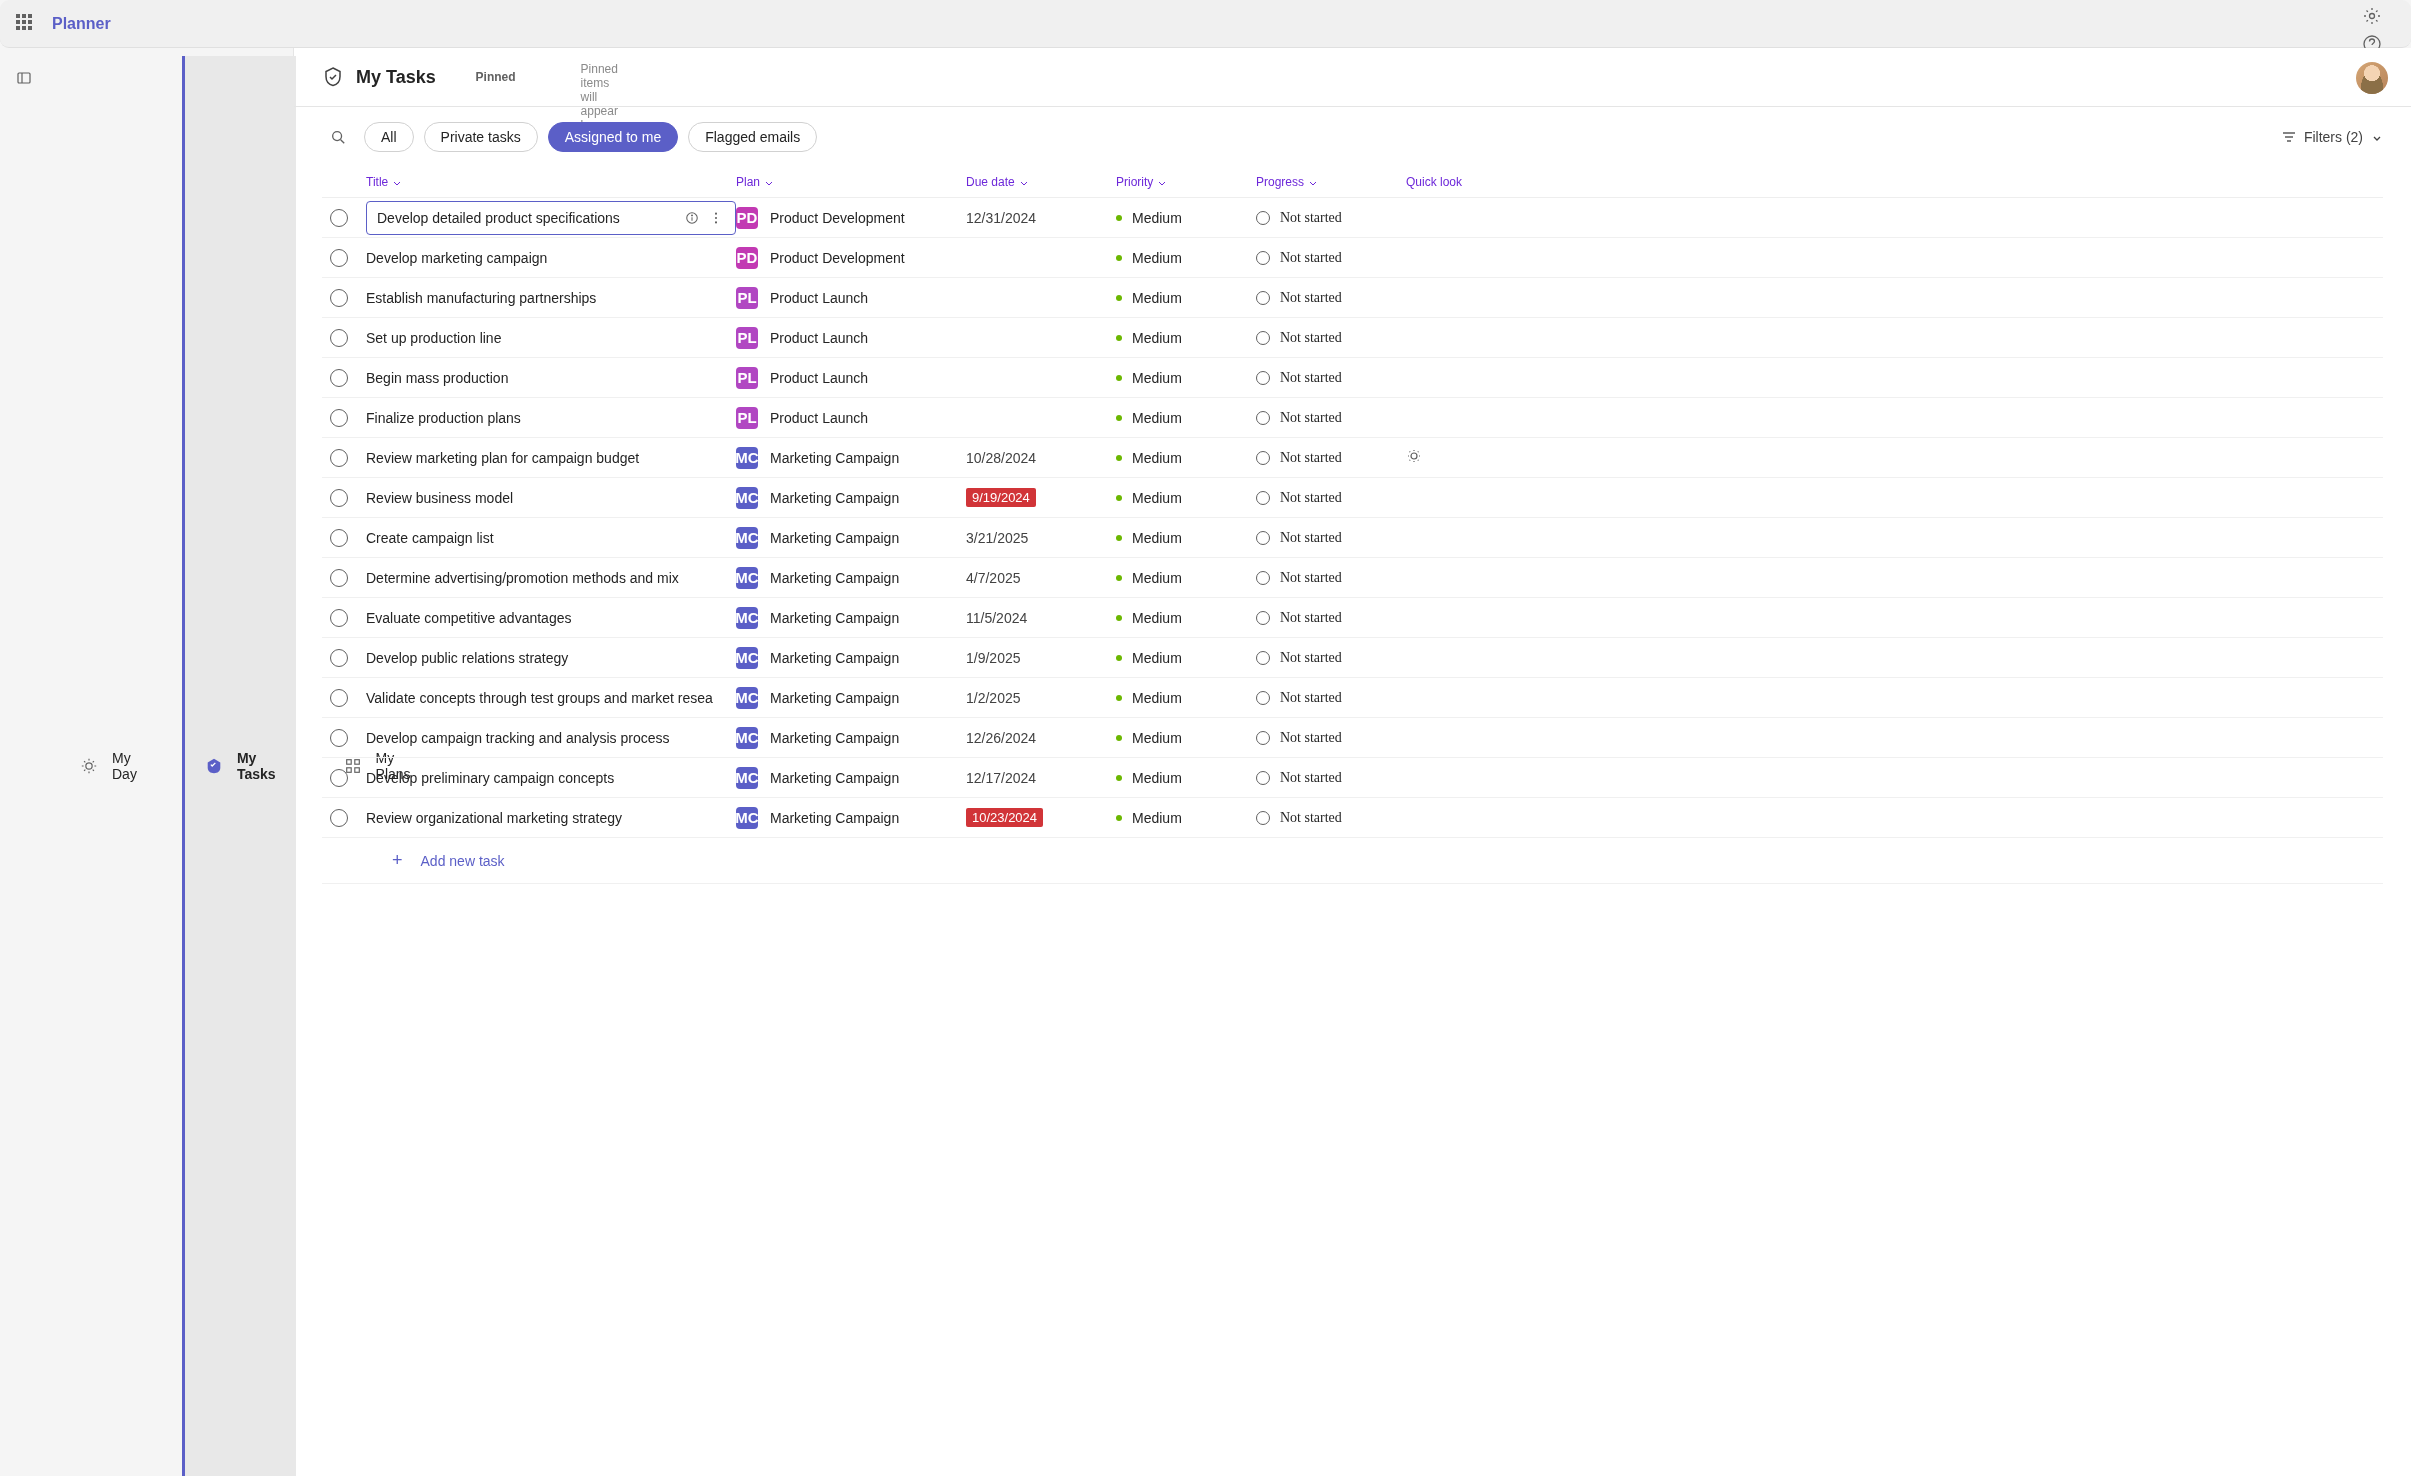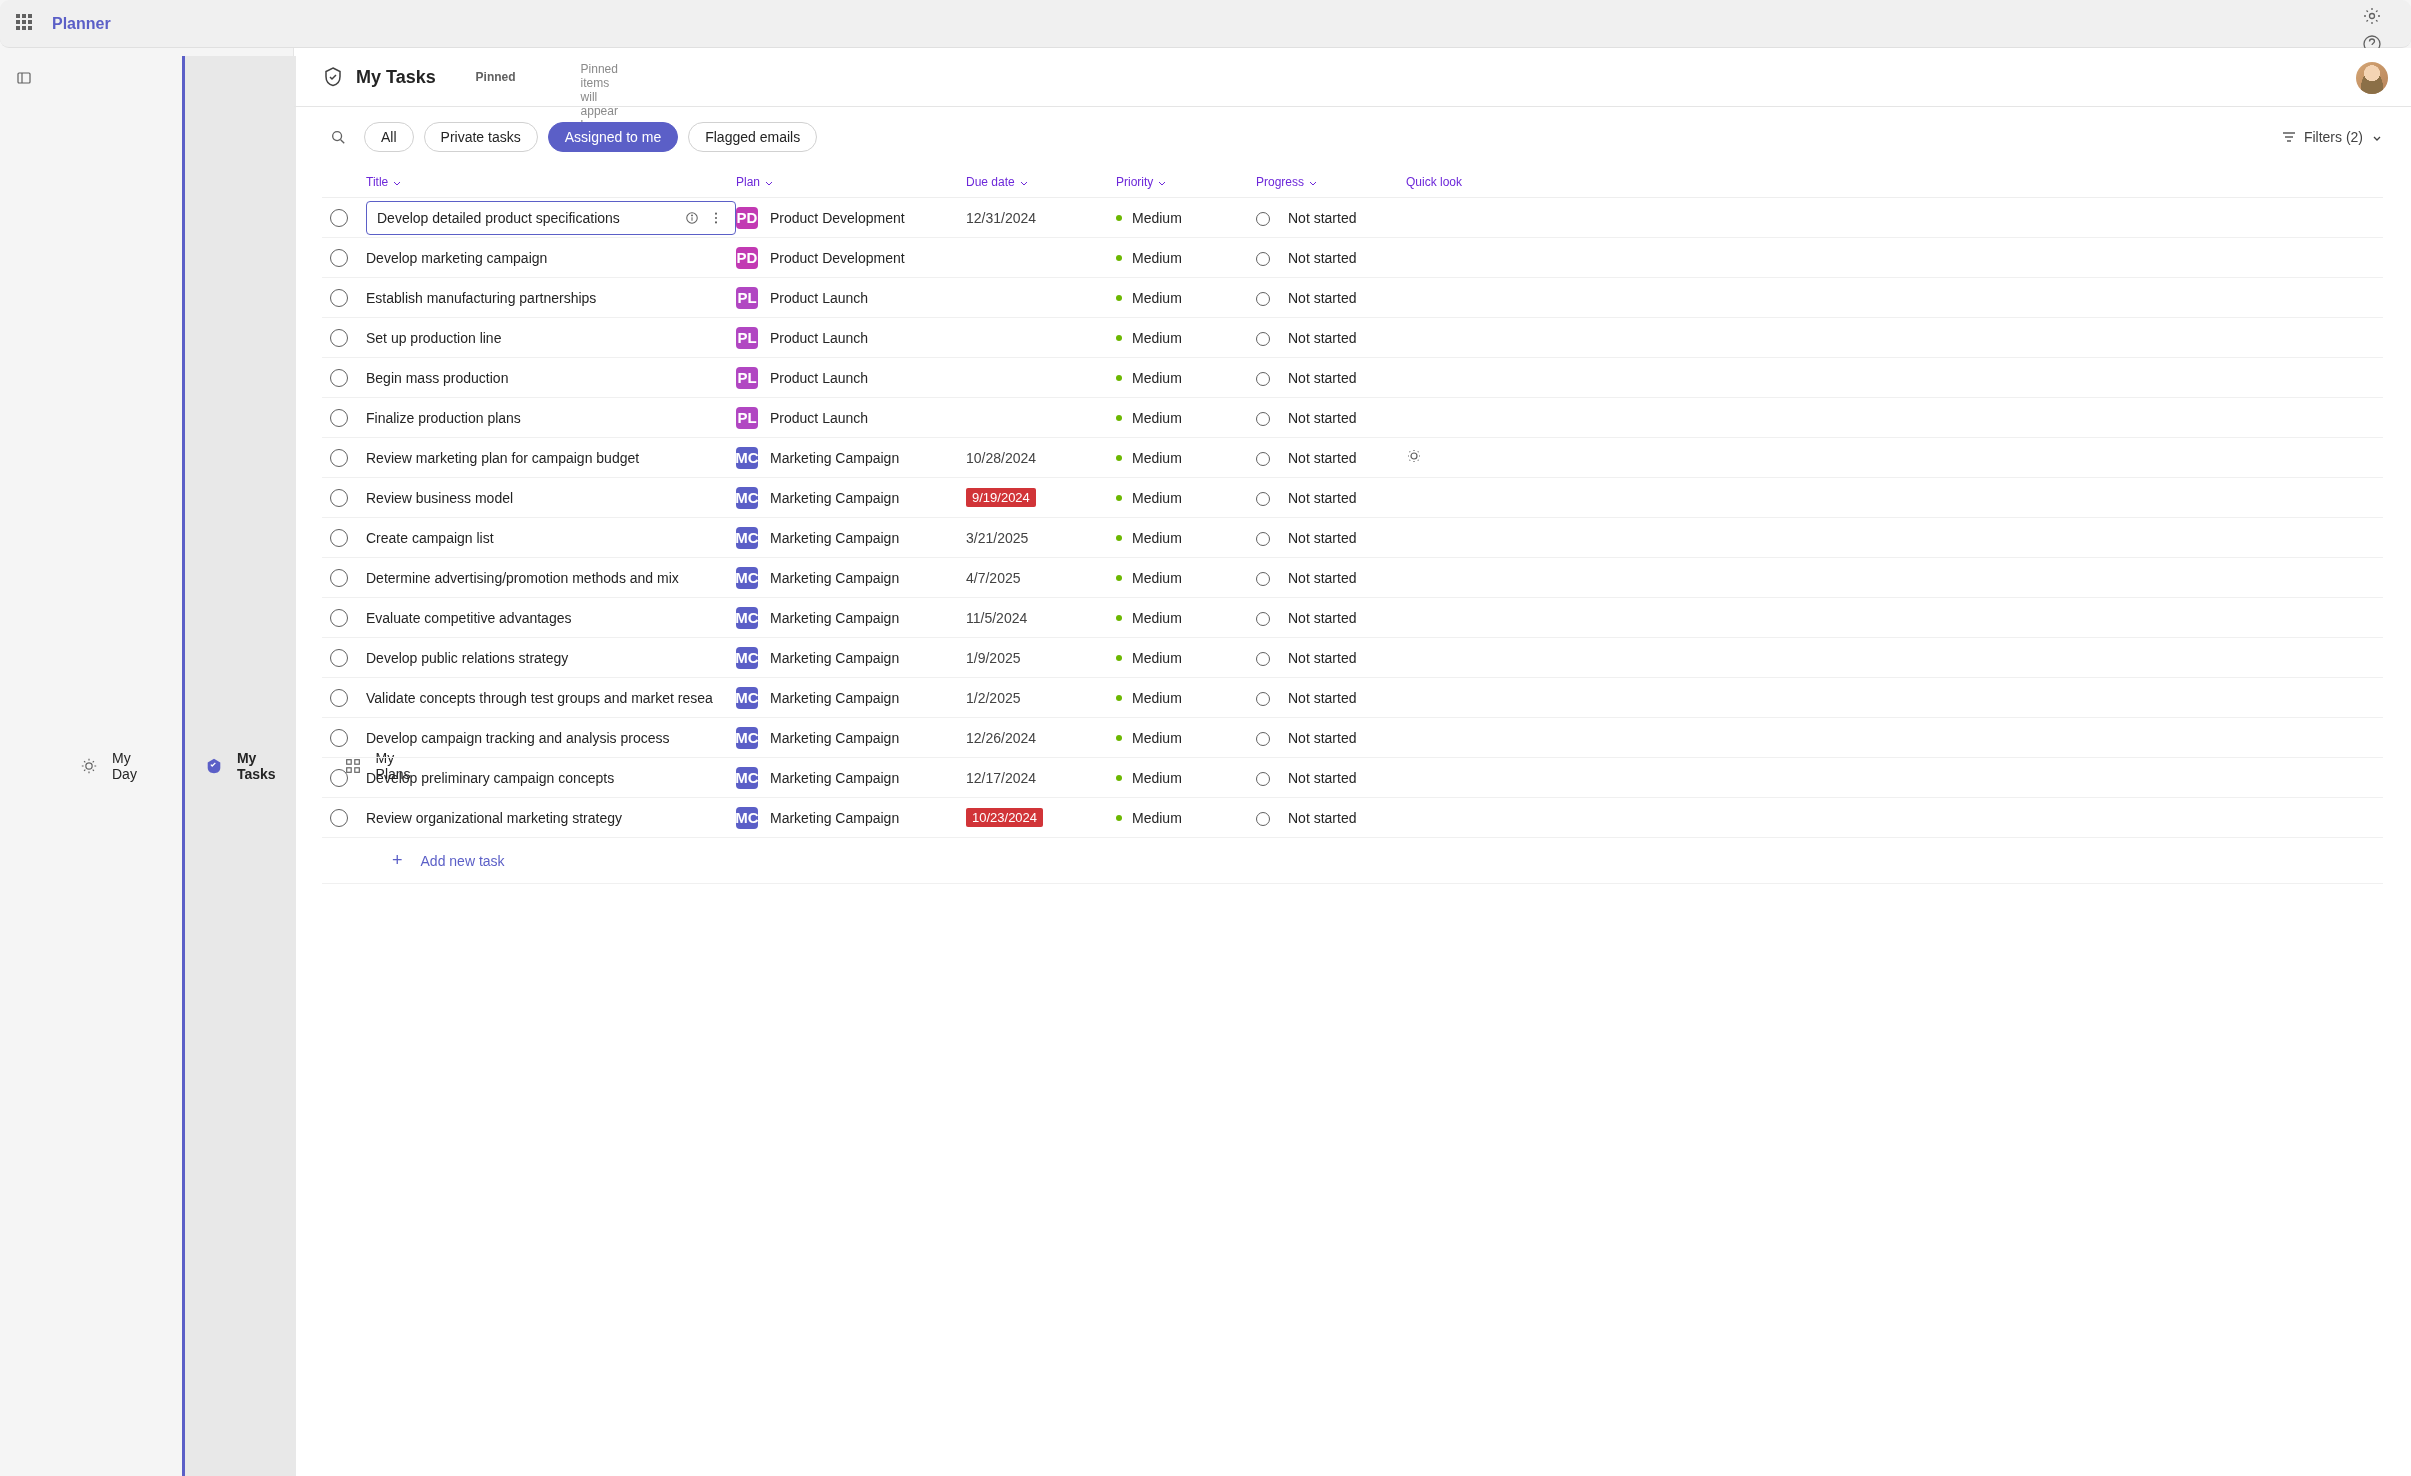--- a/index.html
+++ b/index.html
@@ -71,21 +71,21 @@
 .title-actions span{cursor:pointer; width:18px; display:flex; align-items:center; justify-content:center;}
 .plan-cell { display: flex; align-items: center; gap: 12px;}
 .plan-badge { width: 22px; height: 22px; border-radius: 4px; color: #fff; font-size: 15px; font-weight: 700; display: flex; align-items: center; justify-content: center;}
 .plan-pd { background: #c239b3; }
 .plan-pl { background: #b146c2; }
 .plan-mc { background: #5b5fc7; }
 .due { color: #424242; }
 .due.overdue { background: #d13438; color: #fff; padding: 2px 6px; border-radius: 2px; font-size: 13px; display:inline-block;}
 .priority { display: flex; align-items: center; gap: 10px;}
 .pri-dot { width: 6px; height: 6px; border-radius: 50%; background: #6bb700;}
-.progress { display: flex; align-items: flex-end; gap: 18px;}
+.progress { display: flex; align-items: center; gap: 10px; font-family: Liberation Serif, serif;}
 .prog-circle { width: 14px; height: 14px; border: 1.5px solid #616161; border-radius: 50%;}
 .quicklook { color:#616161; cursor:pointer;}
 
 .add-row { display: flex; align-items: center; gap: 18px; padding: 12px 0 12px 70px; border-bottom: 1px solid #f0f0f0;}
 .add-row span.plus { color: #5b5fc7; font-size: 18px; font-weight: 300;}
 .add-row span.txt { color: #5b5fc7; cursor: pointer;}
 
 svg { width: 100%; height: 100%; }
 </style>
 </head>

